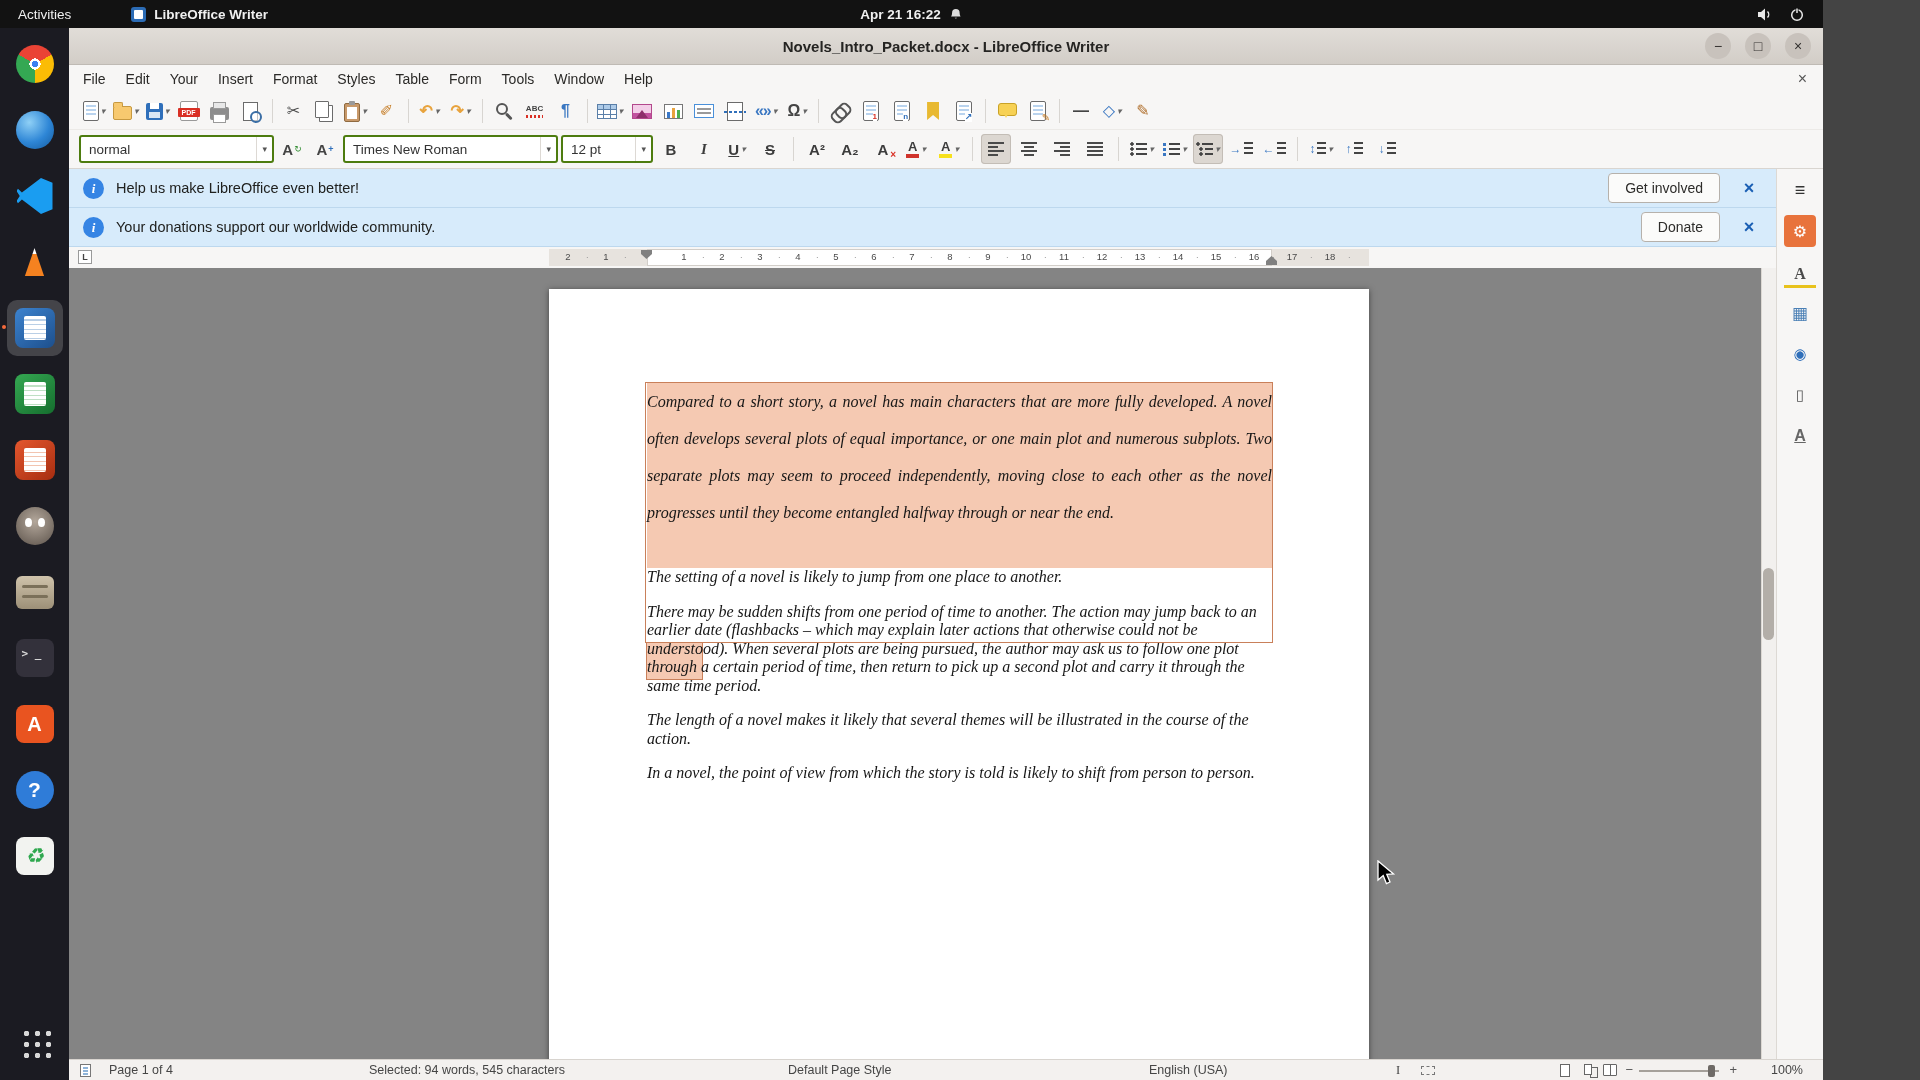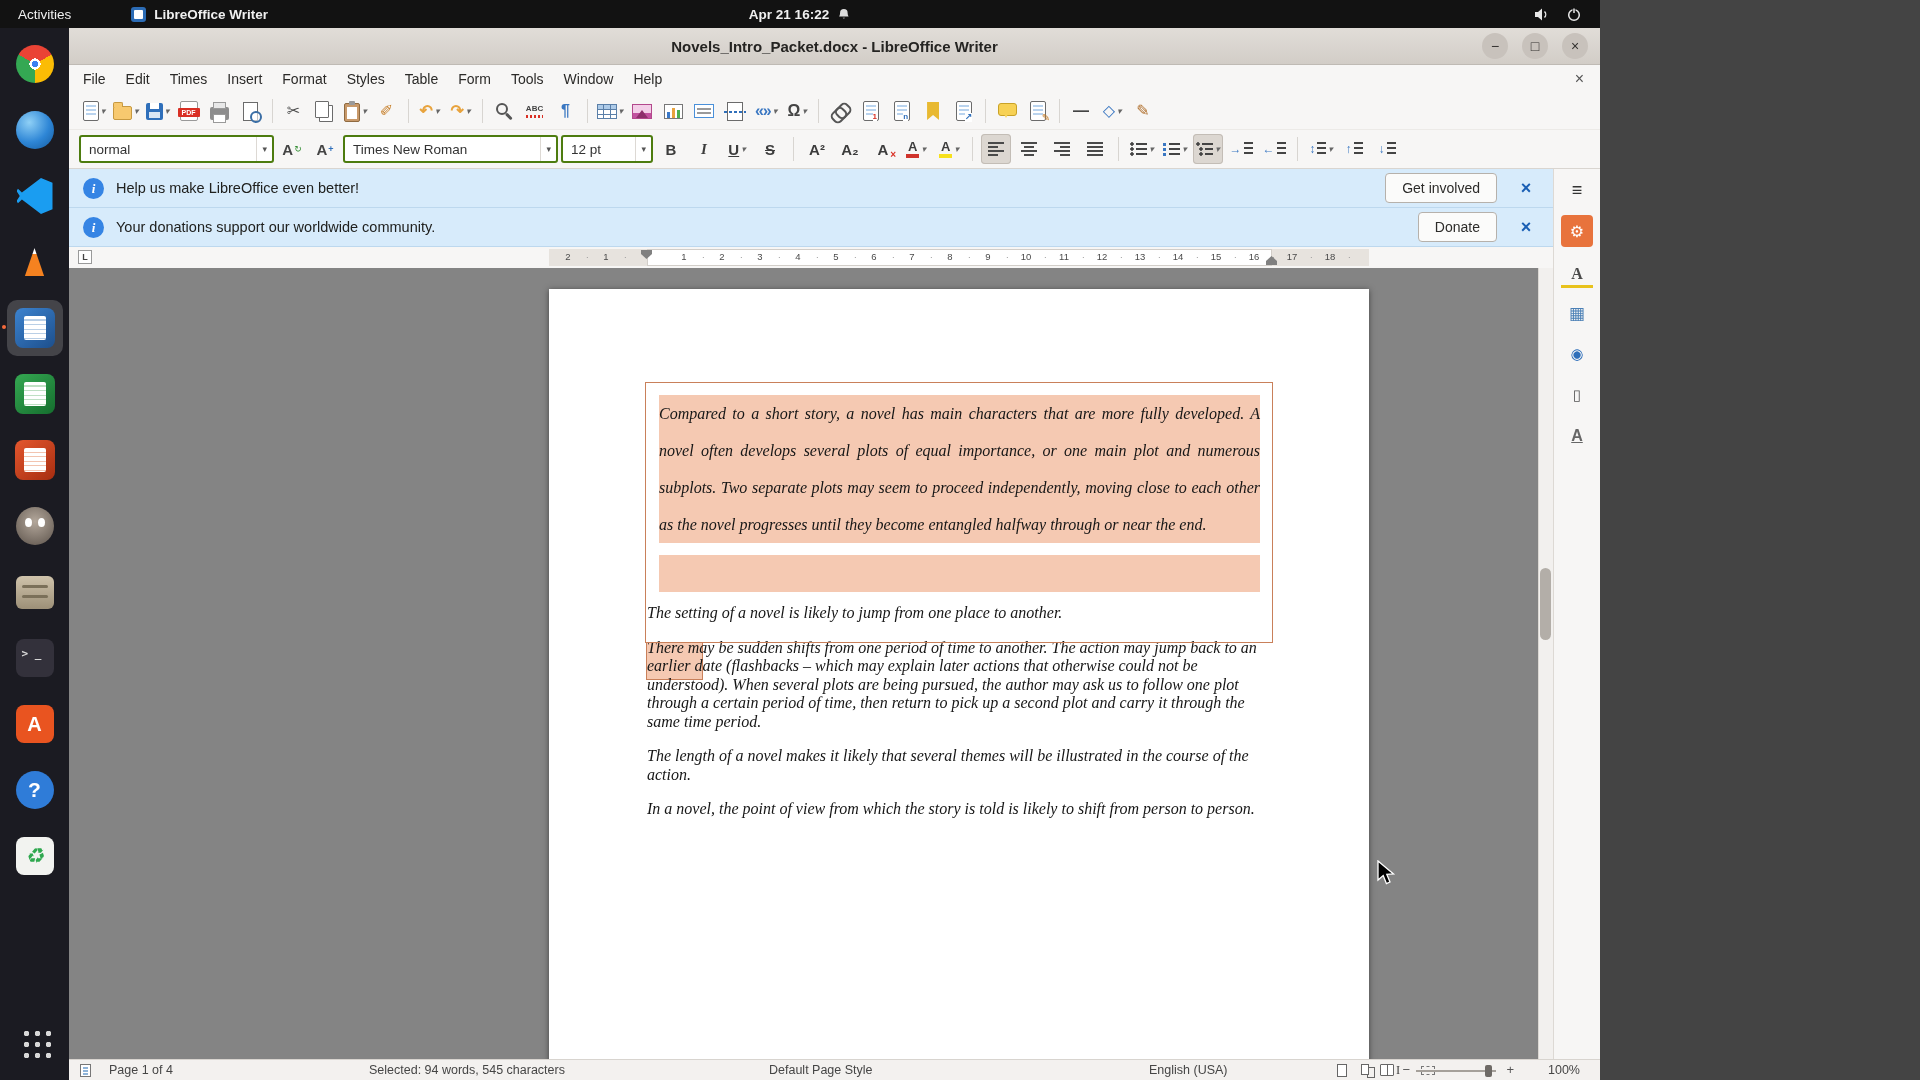--- a/index.html
+++ b/index.html
@@ -1,17 +1,17 @@
 <!DOCTYPE html>
 <html><head>
 <meta charset="utf-8">
 <style>
 *{margin:0;padding:0;box-sizing:border-box}
 html,body{width:1920px;height:1080px;overflow:hidden;font-family:"Liberation Sans",sans-serif;background:#444}
-.screen{position:relative;width:1600px;height:1080px}
+.screen{position:relative;width:1823px;height:1080px}
 
 
 .topbar{position:absolute;top:0;left:0;right:0;height:28px;background:#121212;color:#f0f0f0;display:flex;align-items:center;font-size:13.5px;z-index:60}
 .activities{padding:0 18px;height:100%;display:flex;align-items:center}
 .app-ind{display:flex;align-items:center;gap:8px;font-weight:700;margin-left:42px}
 .tb-writer-mini{width:15px;height:15px;border-radius:3px;background:#2c6cb5;position:relative}
 .tb-writer-mini::after{content:"";position:absolute;inset:3px;background:#fff;border-radius:1px}
 .top-center{position:absolute;left:50%;transform:translateX(-50%);display:flex;align-items:center;gap:8px;font-weight:700}
 .tray{margin-left:auto;display:flex;gap:16px;padding-right:18px;align-items:center}
 
@@ -172,21 +172,21 @@
 .ind.fl{left:92px;top:1px;clip-path:polygon(0 0,100% 0,100% 45%,50% 100%,0 45%)}
 .ind.rt{left:717px;top:7px;clip-path:polygon(50% 0,100% 55%,100% 100%,0 100%,0 55%)}
 
 
 .doc-area{position:relative;flex:1;background:#848484;overflow:hidden;margin-right:47px}
 .page{position:absolute;left:480px;top:21px;width:820px;height:1200px;background:#fff;box-shadow:0 1px 6px rgba(0,0,0,.5);padding:94px 97px 0 98px}
 .sel-outline{position:absolute;left:96px;top:93px;width:628px;height:261px;border:1px solid #c9805a;pointer-events:none;z-index:3}
 .sel-tail{position:absolute;left:97px;top:353px;width:57px;height:38px;background:#f5c9b2;border:1px solid #c9805a;border-top:none;z-index:0}
 .page-text{position:relative;z-index:1;font-family:"Liberation Serif",serif;font-style:italic;color:#161616}
 .para{font-size:16px;line-height:18.5px;margin:0 0 16px;text-align:left}
-.para.dbl{line-height:37px;margin:12px;text-align:justify}
+.para.dbl{line-height:37px;margin:0;text-align:justify}
 .para.sel-solid{background:#f5c9b2}
 .para.blank{min-height:37px}
 .para.sel-part{background:linear-gradient(#f5c9b2 0 74px,transparent 74px);margin-bottom:22px}
 .vscroll{position:absolute;right:0;top:0;bottom:0;width:15px;background:#f2f0ee;border-left:1px solid #dcd8d3}
 .vthumb{position:absolute;right:2px;top:300px;width:11px;height:72px;background:#b3aea8;border-radius:6px}
 .cursor{position:absolute;left:1306px;top:592px;z-index:10;pointer-events:none}
 
 
 .side-strip{position:absolute;right:0;top:141px;bottom:21px;width:47px;background:#f7f6f5;border-left:1px solid #ddd9d4;display:flex;flex-direction:column;align-items:center;padding-top:5px;gap:9px;z-index:5}
 .sb-icon{width:32px;height:32px;border-radius:4px;display:flex;align-items:center;justify-content:center;font-size:16px;color:#4a4a4a}
@@ -196,21 +196,21 @@
 .sb-gallery{color:#4a7fb5;font-size:17px}
 .sb-nav{color:#2f6fba;font-size:15px}
 .sb-page{color:#555;font-size:15px}
 .sb-insp{font-weight:700;color:#666;text-decoration:underline}
 
 
 .statusbar{height:21px;background:#f3f1ef;border-top:1px solid #d8d4cf;position:relative;font-size:12.5px;color:#454545;flex:0 0 auto}
 .st{position:absolute;top:3px;white-space:nowrap}
 .st-docicon{left:11px;top:4px;width:11px;height:13px;border:1px solid #777;background:#fff}
 .st-docicon::after{content:"";position:absolute;left:2px;right:2px;top:2px;height:1.5px;background:#8fb4d9;box-shadow:0 3px 0 #8fb4d9,0 6px 0 #8fb4d9}
-.st-page{left:40px}.st-sel{left:300px}.st-style{left:700px}.st-lang{left:1080px}
+.st-page{left:40px}.st-sel{left:300px}.st-style{left:719px}.st-lang{left:1080px}
 .st-ins{left:1327px;font-family:"Liberation Serif",serif}
 .st-selmode{left:1352px;top:6px;width:14px;height:9px;border:1px dashed #777}
 .vw{position:absolute;top:4px}
 .vw-single{right:253px;width:10px;height:13px;border:1px solid #666;background:#fff}
 .vw-multi{right:231px;width:8px;height:11px;border:1px solid #666;background:#fff;box-shadow:6px 3px 0 -1px #f3f1ef,6px 3px 0 0 #666}
 .vw-book{right:206px;width:14px;height:12px;border:1px solid #666;border-radius:1px;background:linear-gradient(90deg,#fff 0 6px,#666 6px 7px,#fff 7px)}
 .zoom-minus{right:190px;top:2px;position:absolute;font-size:13px;color:#555}
 .zoom-track{position:absolute;right:104px;top:10px;width:80px;height:2px;background:#a5a09a}
 .zoom-thumb{position:absolute;right:108px;top:5px;width:7px;height:12px;background:#6e6a66;border-radius:2px}
 .zoom-plus{right:86px;top:2px;position:absolute;font-size:13px;color:#555}
@@ -342,21 +342,21 @@
         <span class="wbtn">□</span>
         <span class="wbtn">×</span>
       </span>
     </div>
 
     <nav class="menubar">
       <div class="menu-items">
 
       <span class="menu-item">File</span>
           <span class="menu-item">Edit</span>
-          <span class="menu-item">Times</span>
+          <span class="menu-item">Your</span>
           <span class="menu-item">Insert</span>
           <span class="menu-item">Format</span>
           <span class="menu-item">Styles</span>
           <span class="menu-item">Table</span>
           <span class="menu-item">Form</span>
           <span class="menu-item">Tools</span>
           <span class="menu-item">Window</span>
           <span class="menu-item">Help</span>
         </div>
       <span class="doc-close">×</span>

